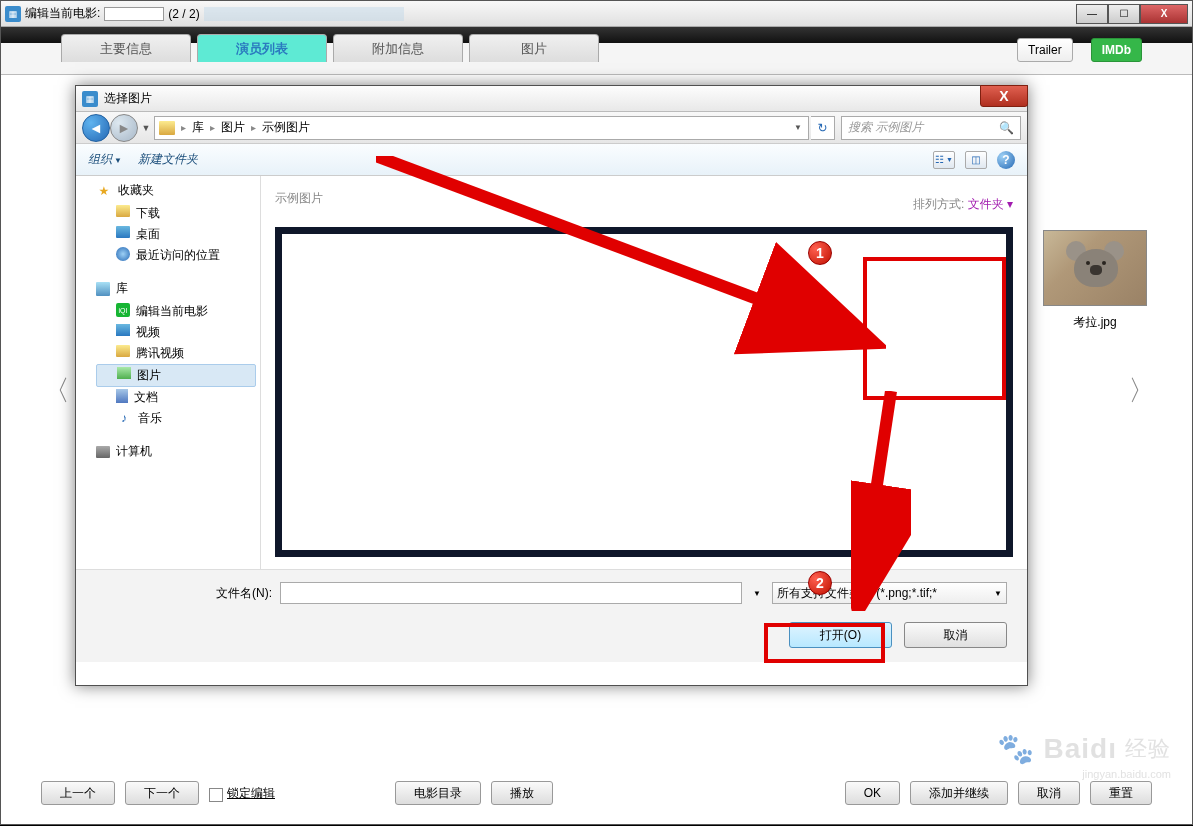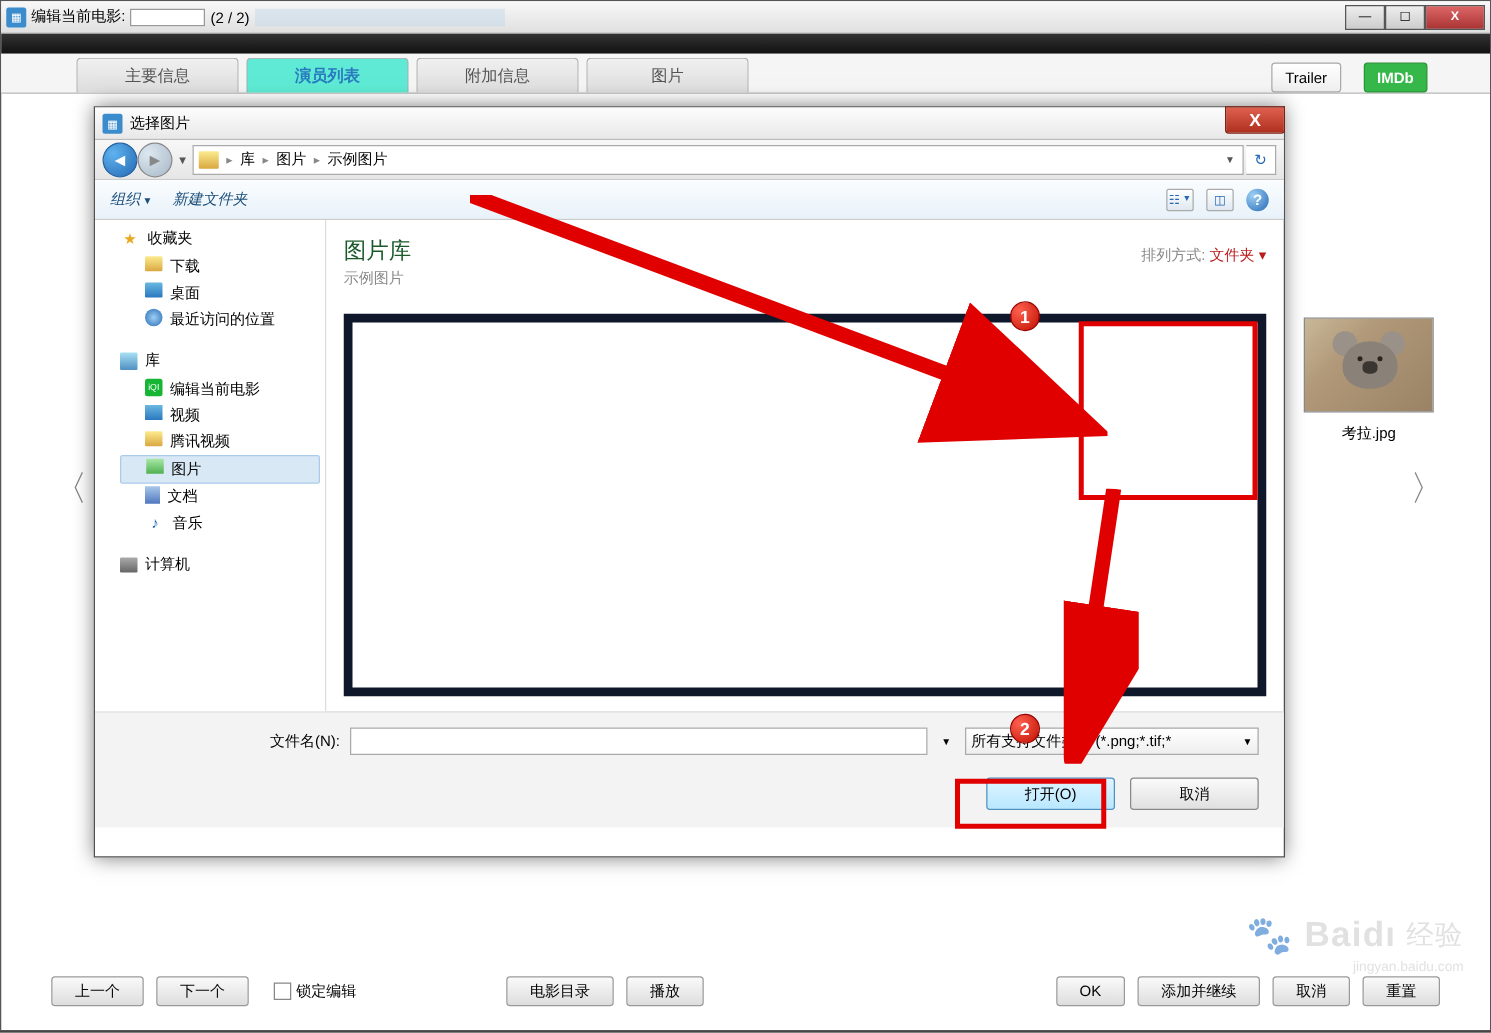--- a/index.html
+++ b/index.html
@@ -12,21 +12,21 @@
 .outer-titlebar .title { font-size: 12px; }
 .outer-titlebar .blank { width: 60px; height: 14px; background: #fff; border: 1px solid #999; margin: 0 4px; }
 .outer-titlebar .blur { width: 200px; height: 14px; background: #b8d4e8; opacity: 0.4; margin-left: 4px; }
 .win-controls { margin-left: auto; display: flex; }
 .win-btn { width: 32px; height: 20px; border: 1px solid #555; background: linear-gradient(#eee,#ccc); display: flex; align-items: center; justify-content: center; font-size: 10px; cursor: pointer; }
 .win-btn.close { width: 48px; background: linear-gradient(#d66,#a33); color: #fff; font-weight: bold; }
 
 .dark-strip { height: 16px; background: linear-gradient(#333,#111); }
 
 
-.tab-area { height: 32px; background: #f5f5f5; display: flex; align-items: flex-end; padding: 0 50px 0 60px; border-bottom: 1px solid #bbb; }
+.tab-area { height: 32px; background: #f5f5f5; display: flex; align-items: flex-end; padding: 0 50px 12px 60px; border-bottom: 1px solid #bbb; }
 .tab { width: 130px; height: 28px; background: linear-gradient(#f0f0f0,#ddd); border: 1px solid #aaa; border-bottom: none; border-radius: 4px 4px 0 0; display: flex; align-items: center; justify-content: center; font-size: 13px; color: #555; margin-right: 6px; cursor: pointer; }
 .tab.active { background: #5eead4; color: #2a7abf; font-weight: bold; }
 .right-buttons { margin-left: auto; display: flex; gap: 6px; align-items: center; }
 .btn-trailer { padding: 4px 10px; border: 1px solid #aaa; background: linear-gradient(#fff,#eee); border-radius: 3px; cursor: pointer; font-size: 12px; }
 .btn-imdb { padding: 4px 10px; background: #35b749; color: #fff; border: 1px solid #2a9539; border-radius: 3px; font-weight: bold; cursor: pointer; font-size: 12px; margin-left: 12px; }
 
 
 .nav-caret { position: absolute; width: 30px; height: 60px; display: flex; align-items: center; justify-content: center; font-size: 28px; color: #888; cursor: pointer; top: 360px; }
 .nav-caret.left { left: 40px; }
 .nav-caret.right { right: 35px; }
@@ -81,21 +81,21 @@
 .ico-video { background: linear-gradient(#6ab8e0,#2a78c0); width: 14px; height: 12px; }
 .ico-pic { background: linear-gradient(#a8e8a8,#50b050); width: 14px; height: 12px; }
 .ico-doc { background: linear-gradient(#a8c8e8,#5078c0); width: 12px; height: 14px; }
 .ico-music { color: #2568b4; font-weight: bold; }
 .ico-computer { background: linear-gradient(#aaa,#666); width: 14px; height: 12px; border-radius: 1px; }
 
 .main-panel { flex: 1; display: flex; flex-direction: column; padding: 12px 14px; position: relative; }
 .lib-title { color: #1a5a2a; font-size: 18px; }
 .lib-subtitle { color: #888; font-size: 12px; margin-top: 2px; }
 .sort-row { position: absolute; right: 14px; top: 20px; font-size: 12px; color: #888; }
-.sort-row a { color: #b91c1c; cursor: pointer; }
+.sort-row a { color: #a21caf; cursor: pointer; }
 .viewer-box { margin-top: 20px; flex: 1; border: 7px solid #0f172a; background: #fff; position: relative; }
 
 .file-item { position: absolute; right: -154px; top: -14px; width: 130px; text-align: center; }
 .file-thumb { width: 104px; height: 76px; margin: 10px auto 8px; background: linear-gradient(135deg,#c8b898 0%,#b09878 35%,#9a8266 100%); border: 1px solid #888; position: relative; overflow: hidden; }
 .koala-body { position: absolute; left: 30px; top: 18px; width: 44px; height: 38px; background: #8a8278; border-radius: 50% 50% 45% 45%; }
 .koala-ear { position: absolute; width: 20px; height: 20px; background: #9a9288; border-radius: 50%; top: 10px; }
 .koala-ear.l { left: 22px; } .koala-ear.r { left: 60px; }
 .koala-nose { position: absolute; left: 46px; top: 34px; width: 12px; height: 10px; background: #3a3530; border-radius: 40%; }
 .koala-eye { position: absolute; width: 4px; height: 4px; background: #2a2520; border-radius: 50%; top: 30px; }
 .koala-eye.l { left: 42px; } .koala-eye.r { left: 58px; }
@@ -152,21 +152,21 @@
       <div class="btn-imdb">IMDb</div>
     </div>
   </div>
 
   <div class="nav-caret left">〈</div>
   <div class="nav-caret right">〉</div>
 
   <div class="bottom-bar">
     <div class="btn-std">上一个</div>
     <div class="btn-std">下一个</div>
-    <div style="display:flex;align-items:center;margin-left:10px;">
+    <div style="display:flex;align-items:flex-end;text-decoration:underline;">
       <div class="checkbox"></div>
       <span>锁定编辑</span>
     </div>
     <div style="width:100px;"></div>
     <div class="btn-std">电影目录</div>
     <div class="btn-std">播放</div>
     <div class="gap-auto"></div>
     <div class="btn-std">OK</div>
     <div class="btn-std">添加并继续</div>
     <div class="btn-std">取消</div>
@@ -191,20 +191,24 @@
       <span class="addr-folder-icon"></span>
       <span class="addr-sep">▸</span>
       <span>库</span>
       <span class="addr-sep">▸</span>
       <span>图片</span>
       <span class="addr-sep">▸</span>
       <span>示例图片</span>
       <span class="nav-drop" style="margin-left:auto;font-size:8px;">▼</span>
     </div>
     <div class="refresh-btn">↻</div>
+    <div class="search-box">
+      <span>搜索 示例图片</span>
+      <span class="mag">🔍</span>
+    </div>
   </div>
 
   <div class="tool-row">
     <span class="tool-item"><span>组织</span><span class="drop-arrow">▼</span></span>
     <span class="tool-item">新建文件夹</span>
     <div class="tool-right">
       <div class="view-icon">☷ <span style="font-size:7px;margin-left:2px;">▼</span></div>
       <div class="view-icon">◫</div>
       <div class="help-icon">?</div>
     </div>
@@ -262,21 +266,20 @@
       </div>
       <div class="sb-group">
         <div class="sb-header">
             <span class="ico ico-computer"></span>
             <span>计算机</span>
           </div>
       </div>
     </div>
 
     <div class="main-panel">
-      <div class="lib-title">图片库</div>
       <div class="lib-subtitle">示例图片</div>
       <div class="sort-row">
         <span>排列方式:</span>
         <a><span>文件夹</span> ▾</a>
       </div>
       <div class="viewer-box">
         <div class="file-item">
           <div class="file-thumb">
             <div class="koala-ear l"></div>
               <div class="koala-ear r"></div>

